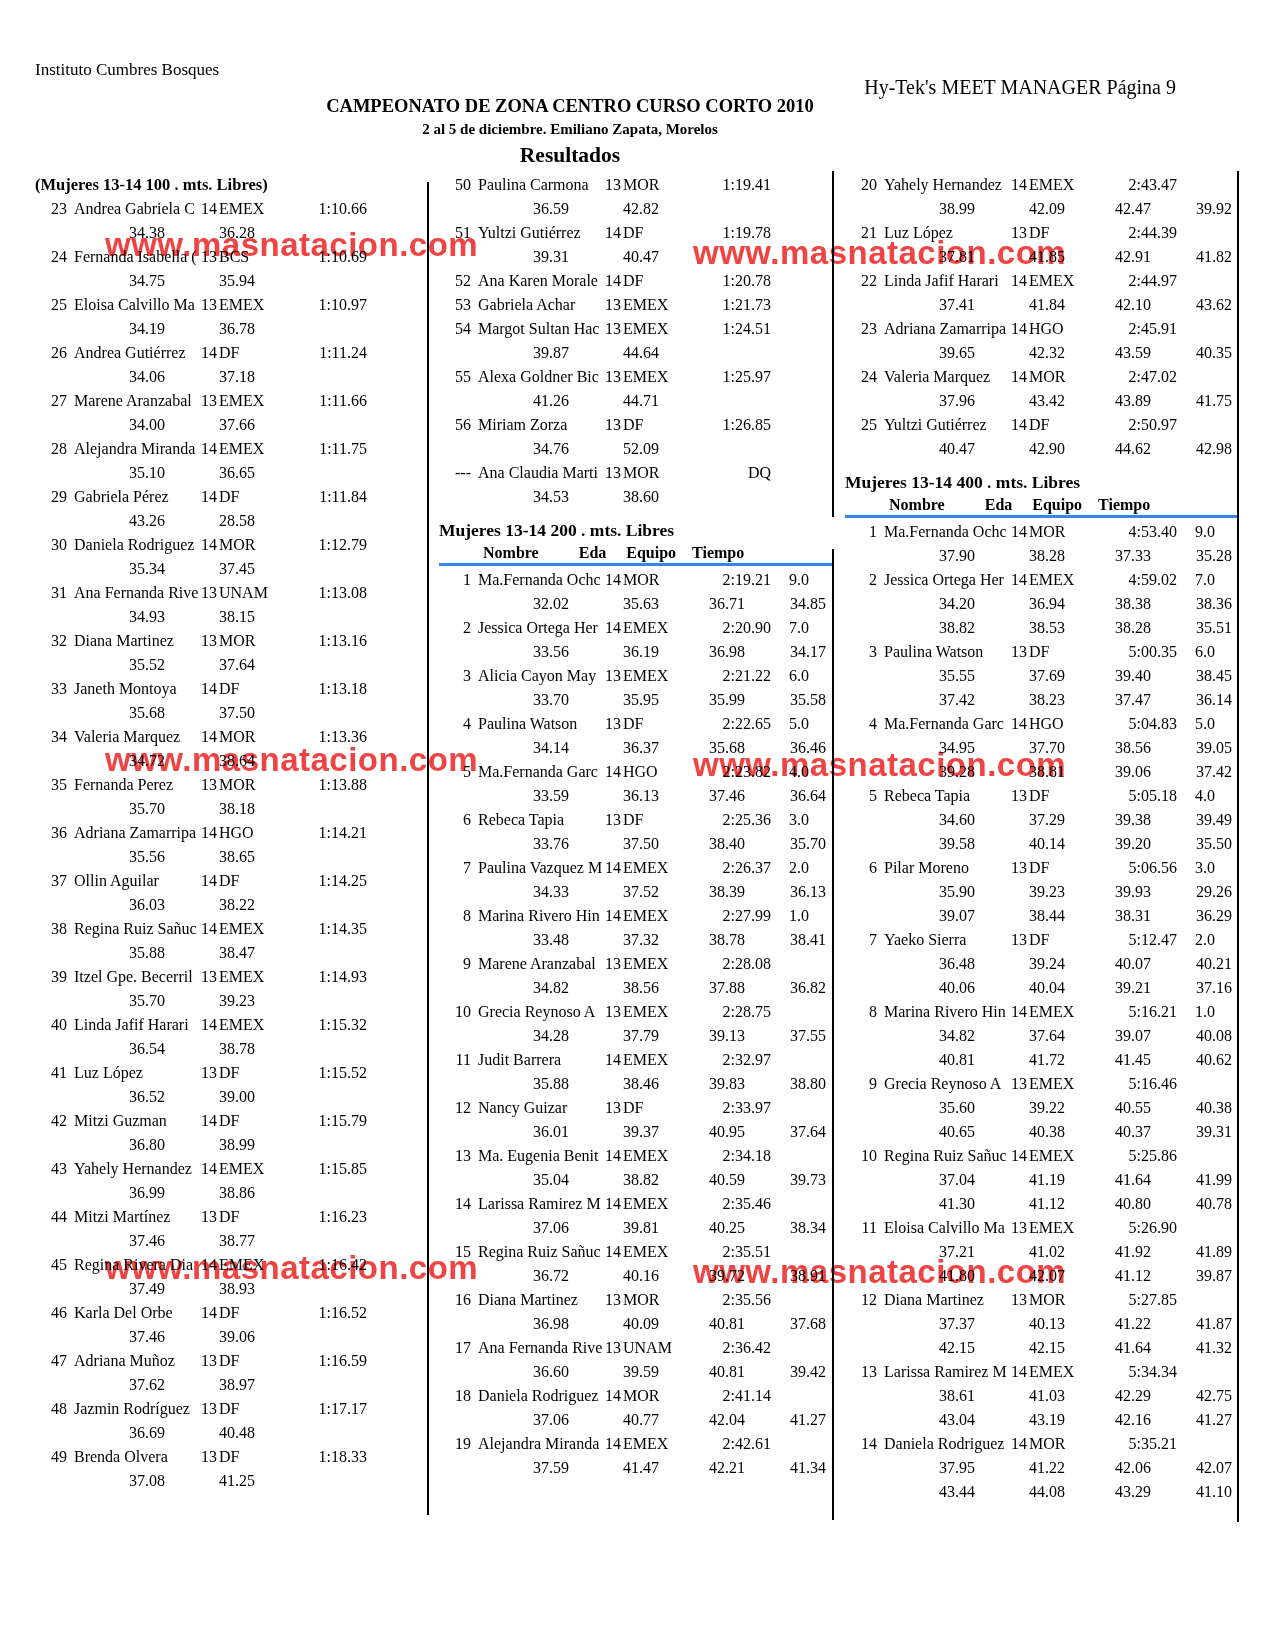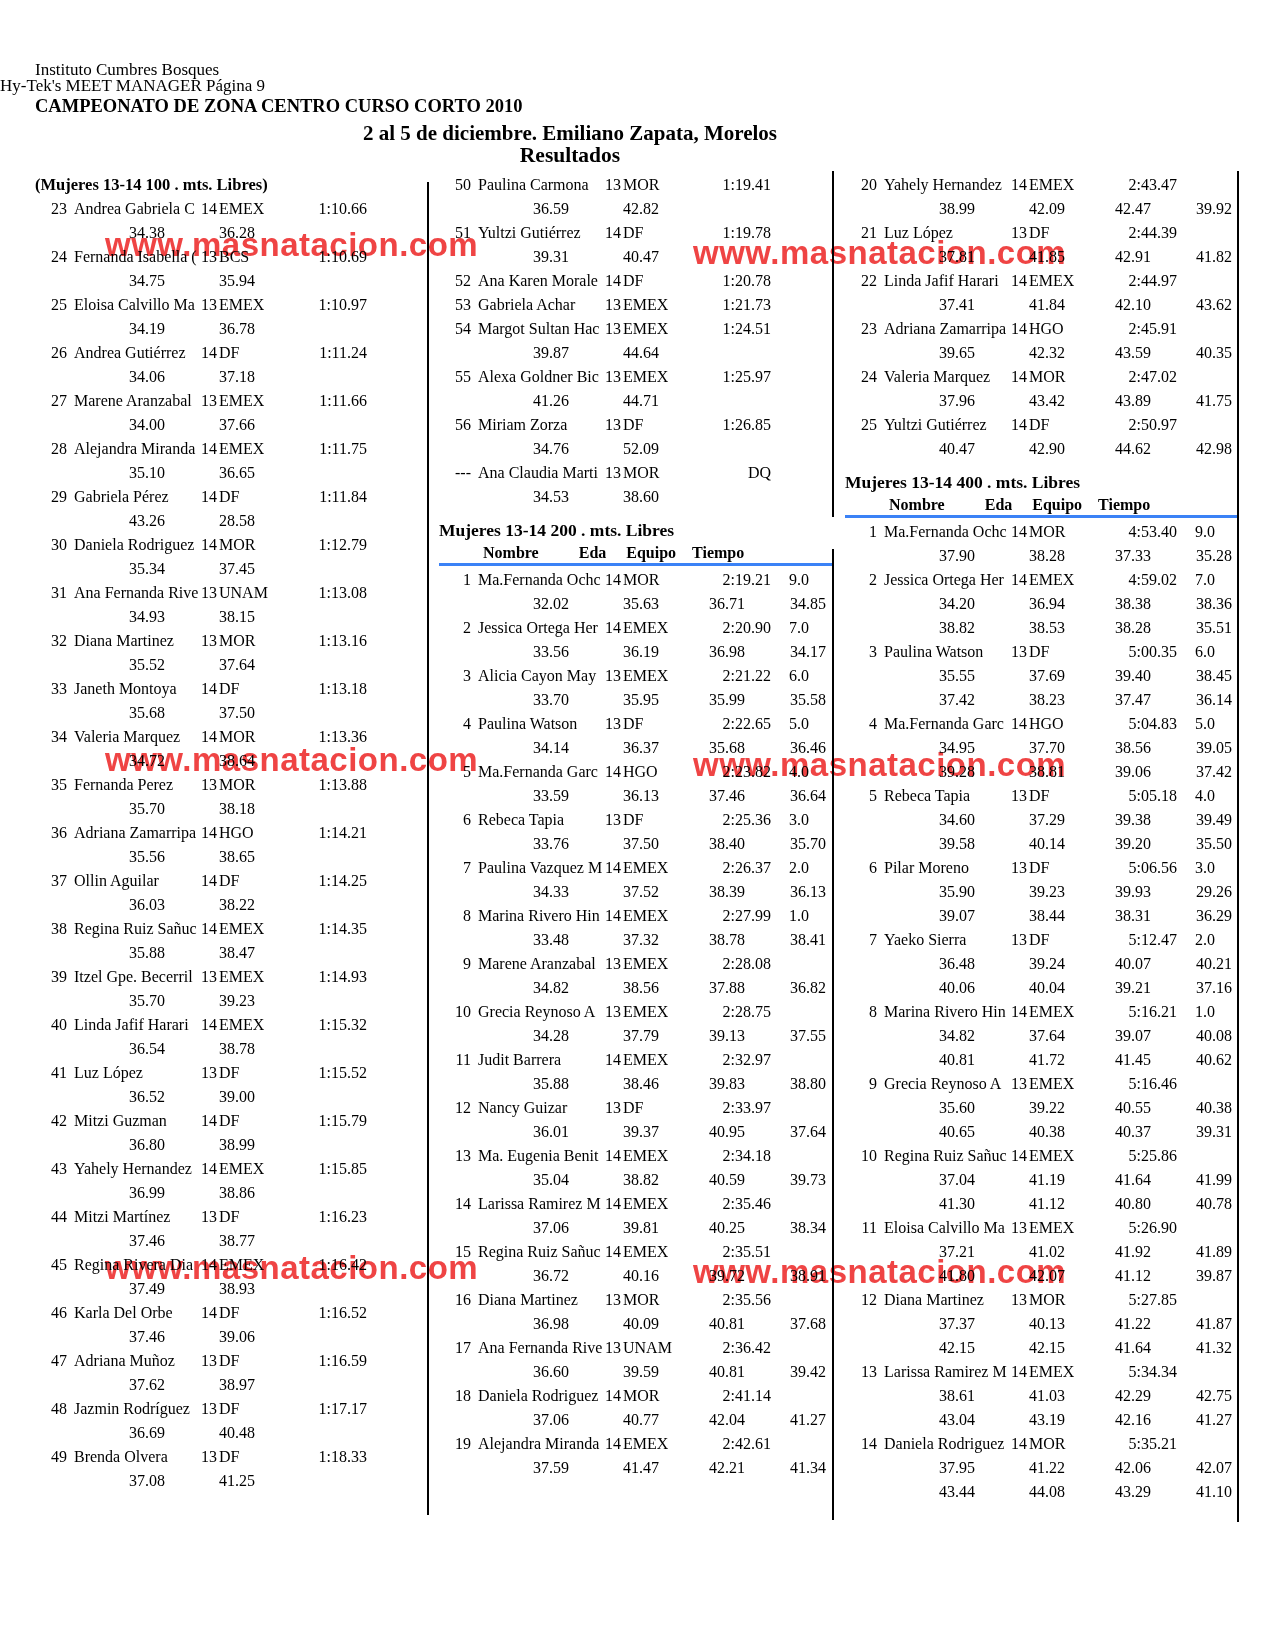--- a/index.html
+++ b/index.html
@@ -4,23 +4,23 @@
 <style>
   html,body { margin:0; padding:0; background:#888; }
   .page {
     position:relative; width:1275px; height:1650px; margin:0 auto;
     background:#ffffff; color:#000;
     font-family:"Liberation Serif", serif; font-size:16px;
     overflow:hidden;
   }
   
   .inst { position:absolute; left:35px; top:60px; font-size:17px; white-space:nowrap; }
-  .manager { position:absolute; left:0; top:76px; width:1140px; text-align:left; font-size:17px; white-space:nowrap; }
-  .title { position:absolute; left:35px; top:96px; width:1070px; font-weight:bold; font-size:18.5px; }
-  .subtitle { position:absolute; left:35px; top:121px; width:1070px; text-align:center; font-weight:bold; font-size:21px; }
+  .manager { position:absolute; left:0; top:76px; width:1140px; text-align:right; font-size:20px; white-space:nowrap;padding-left:36px; }
+  .title { position:absolute; left:35px; top:96px; width:1070px; text-align:center; font-weight:bold; font-size:18.5px; }
+  .subtitle { position:absolute; left:35px; top:121px; width:1070px; text-align:center; font-weight:bold; font-size:15px; }
   .resultados { position:absolute; left:35px; top:143px; width:1070px; text-align:center; font-weight:bold; font-size:21.5px; }
   
   .wm {
     position:absolute; font-family:"Liberation Sans", sans-serif;
     font-weight:bold; font-size:33px; letter-spacing:0.5px;
     color:#ef4444; white-space:nowrap; z-index:0; user-select:none;
   }
   .wm1{left:105px;top:226px;} .wm2{left:693px;top:234px;}
   .wm3{left:105px;top:741px;} .wm4{left:693px;top:746px;}
   .wm5{left:105px;top:1249px;} .wm6{left:693px;top:1253px;}

